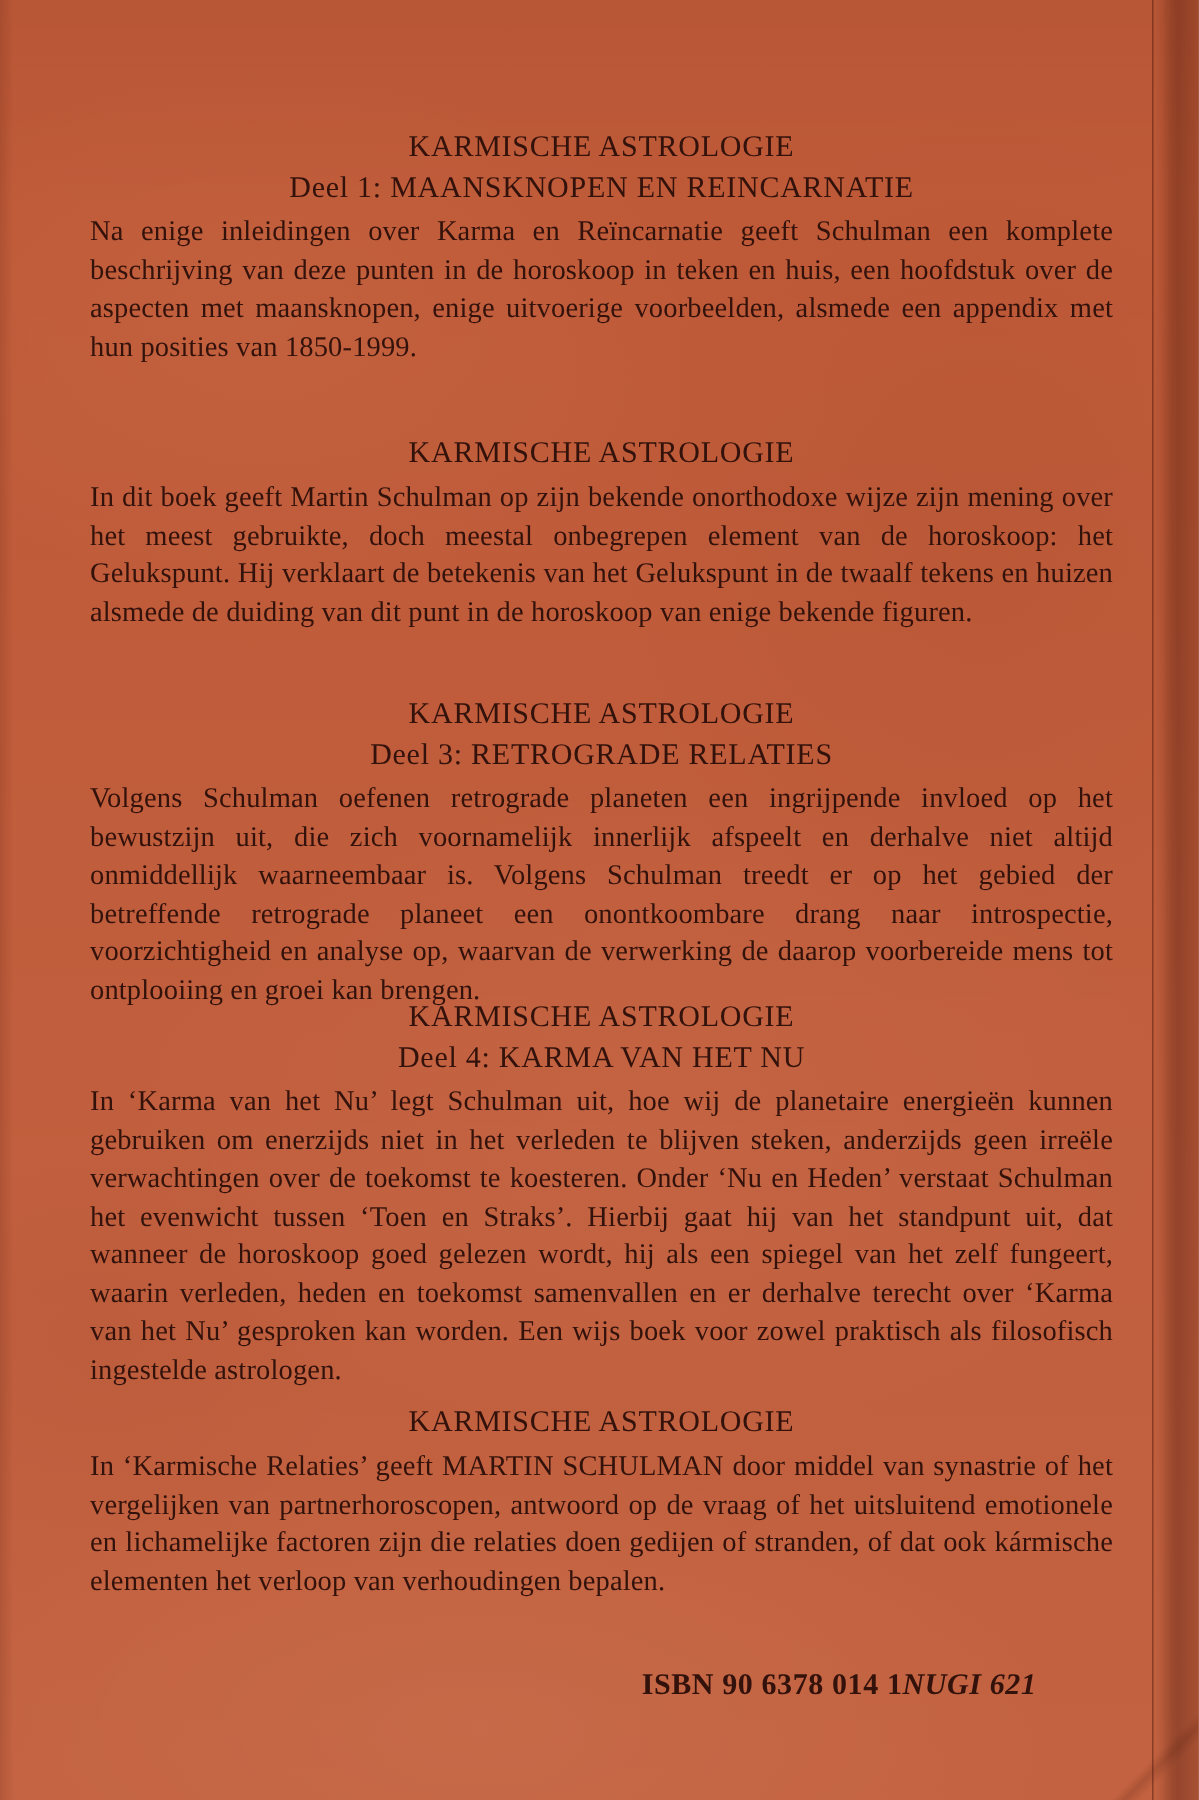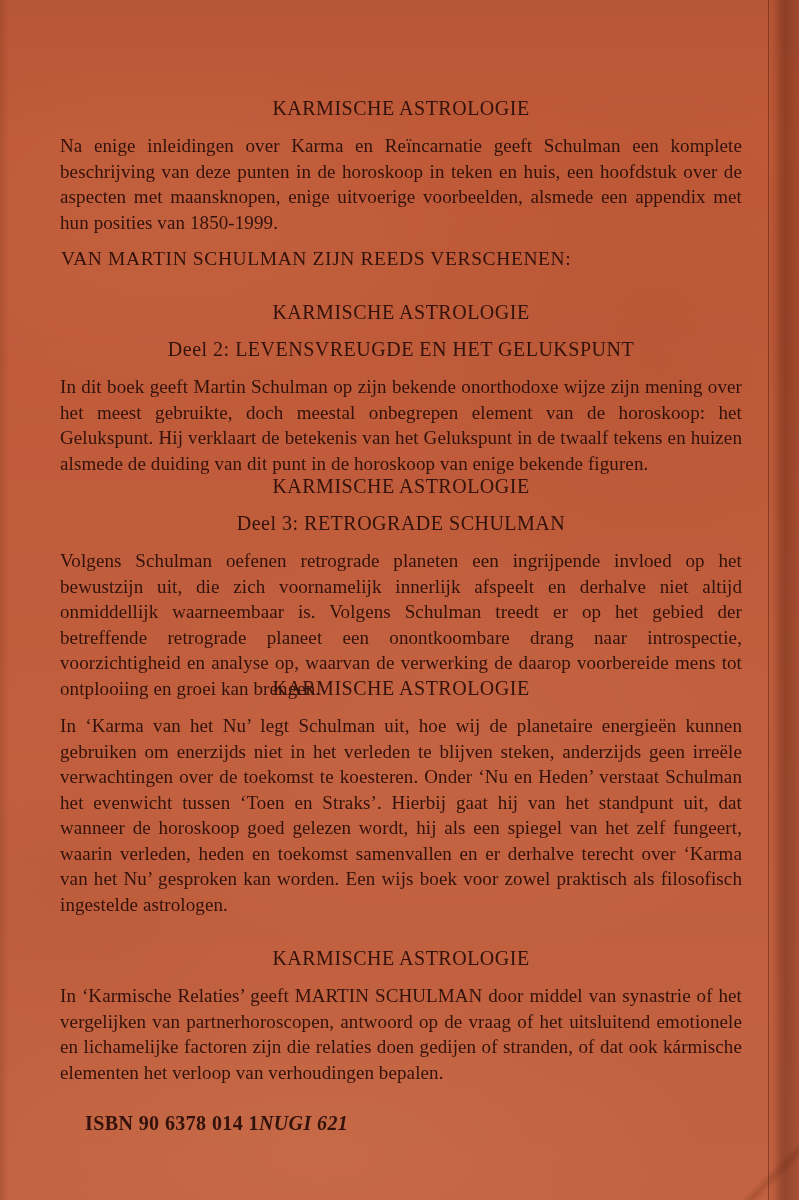--- a/index.html
+++ b/index.html
@@ -46,21 +46,21 @@
     background: linear-gradient(to left, rgba(80,24,10,0) 0%, rgba(80,24,10,0.16) 100%);
   }
   .corner-crease {
     position: absolute; right: 0; bottom: 0; width: 60px; height: 70px;
     pointer-events: none;
     background: linear-gradient(135deg, rgba(0,0,0,0) 55%, rgba(70,20,8,0.18) 62%, rgba(0,0,0,0) 70%);
   }
 
   .section { position: absolute; left: 60px; width: 682px; }
   .series-title, .volume-title {
-    margin: 12px;
+    margin: 2px;
     font-size: 20px;
     line-height: 25px;
     font-weight: normal;
     text-align: center;
     letter-spacing: 0.5px;
     white-space: nowrap;
   }
   .volume-body {
     margin: 4px 0 0 0;
     font-size: 19px;
@@ -79,58 +79,58 @@
   }
 
   .sec-1 { top: 84px; }
   .sec-2 { top: 288px; }
   .sec-3 { top: 462px; }
   .sec-4 { top: 664px; }
   .sec-5 { top: 934px; }
 
   .footer-row {
     position: absolute; left: 61px; top: 1112px; width: 682px;
-    display: flex; justify-content: flex-start; align-items: baseline; margin-left: 24px;
+    display: flex; justify-content: flex-end; align-items: baseline;
   }
   .isbn, .nugi {
     font-size: 20px;
     font-weight: bold;
     letter-spacing: 0.4px;
     white-space: nowrap;
   }
   .nugi { margin-right: 52px; font-style: italic; }
 </style>
 </head>
 <body>
 
 <div class="cover">
 
   <div class="texture"></div>
 
   <section class="section sec-1">
     <h2 class="series-title">KARMISCHE ASTROLOGIE</h2>
+    <h3 class="volume-title">Deel 1: MAANSKNOPEN EN REINCARNATIE</h3>
     <p class="volume-body">Na enige inleidingen over Karma en Reïncarnatie geeft Schulman een komplete beschrijving van deze punten in de horoskoop in teken en huis, een hoofdstuk over de aspecten met maansknopen, enige uitvoerige voorbeelden, alsmede een appendix met hun posities van 1850-1999.</p>
   </section>
 
-  <p class="publisher-note">VAN MARTIN SCHULMAN ZIJN REEDS VERSCHENEN:</p>
 
   <section class="section sec-2">
     <h2 class="series-title">KARMISCHE ASTROLOGIE</h2>
-    <h3 class="volume-title">Deel 2: LEVENSVREUGDE EN HET GELUKSPUNT</h3>
     <p class="volume-body">In dit boek geeft Martin Schulman op zijn bekende onorthodoxe wijze zijn mening over het meest gebruikte, doch meestal onbegrepen element van de horoskoop: het Gelukspunt. Hij verklaart de betekenis van het Gelukspunt in de twaalf tekens en huizen alsmede de duiding van dit punt in de horoskoop van enige bekende figuren.</p>
   </section>
 
   <section class="section sec-3">
     <h2 class="series-title">KARMISCHE ASTROLOGIE</h2>
-    <h3 class="volume-title">Deel 3: RETROGRADE SCHULMAN</h3>
+    <h3 class="volume-title">Deel 3: RETROGRADE RELATIES</h3>
     <p class="volume-body">Volgens Schulman oefenen retrograde planeten een ingrijpende invloed op het bewustzijn uit, die zich voornamelijk innerlijk afspeelt en derhalve niet altijd onmiddellijk waarneembaar is. Volgens Schulman treedt er op het gebied der betreffende retrograde planeet een onontkoombare drang naar introspectie, voorzichtigheid en analyse op, waarvan de verwerking de daarop voorbereide mens tot ontplooiing en groei kan brengen.</p>
   </section>
 
   <section class="section sec-4">
     <h2 class="series-title">KARMISCHE ASTROLOGIE</h2>
+    <h3 class="volume-title">Deel 4: KARMA VAN HET NU</h3>
     <p class="volume-body">In ‘Karma van het Nu’ legt Schulman uit, hoe wij de planetaire energieën kunnen gebruiken om enerzijds niet in het verleden te blijven steken, anderzijds geen irreële verwachtingen over de toekomst te koesteren. Onder ‘Nu en Heden’ verstaat Schulman het evenwicht tussen ‘Toen en Straks’. Hierbij gaat hij van het standpunt uit, dat wanneer de horoskoop goed gelezen wordt, hij als een spiegel van het zelf fungeert, waarin verleden, heden en toekomst samenvallen en er derhalve terecht over ‘Karma van het Nu’ gesproken kan worden. Een wijs boek voor zowel praktisch als filosofisch ingestelde astrologen.</p>
   </section>
 
   <section class="section sec-5">
     <h2 class="series-title">KARMISCHE ASTROLOGIE</h2>
     <p class="volume-body">In ‘Karmische Relaties’ geeft MARTIN SCHULMAN door middel van synastrie of het vergelijken van partnerhoroscopen, antwoord op de vraag of het uitsluitend emotionele en lichamelijke factoren zijn die relaties doen gedijen of stranden, of dat ook kármische elementen het verloop van verhoudingen bepalen.</p>
   </section>
 
   <div class="footer-row">
     <span class="isbn">ISBN 90 6378 014 1</span>

